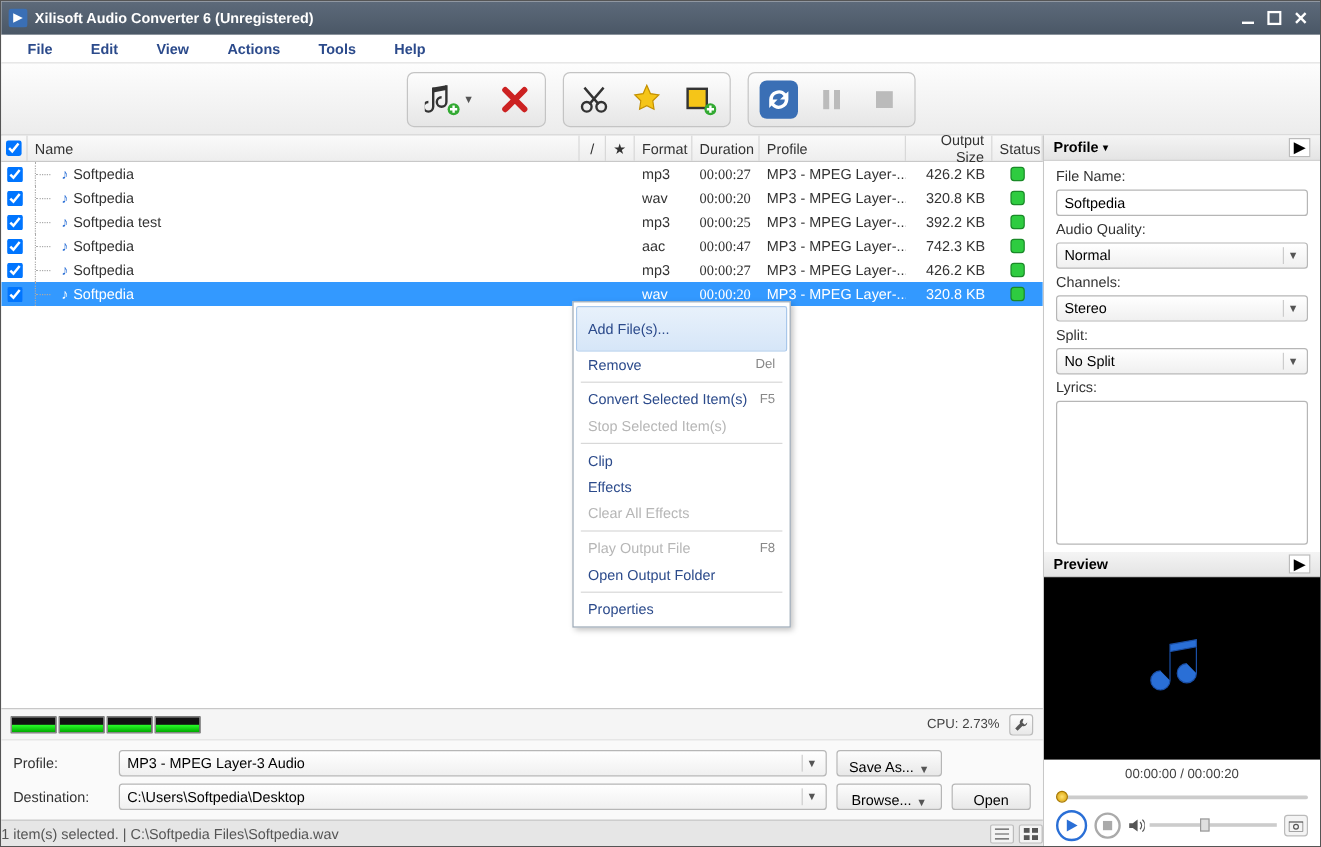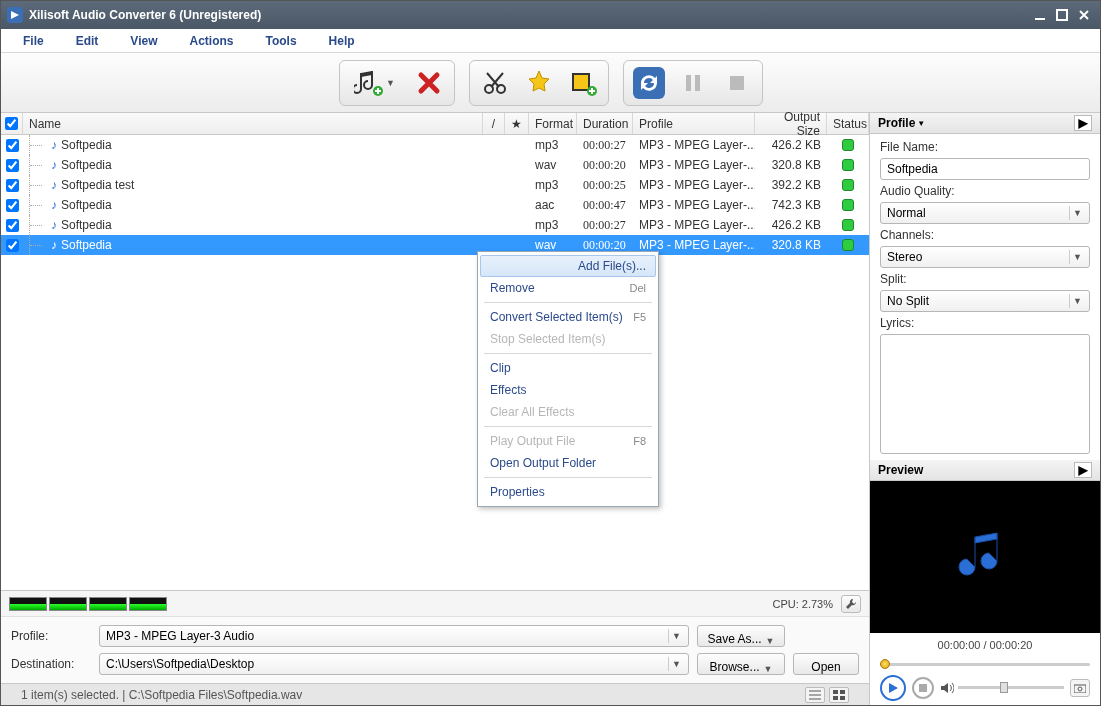--- a/index.html
+++ b/index.html
@@ -58,40 +58,40 @@
 .tree-indent::after{content:"";position:absolute;top:50%;left:0;width:12px;border-top:1px dotted #aaa;}
 .note-icon{color:#2a6fd6;}
 .row.sel .note-icon{color:#fff;}
 .status-dot{width:12px;height:12px;border-radius:3px;background:#2ecc40;border:1px solid #1a8a28;}
 input[type=checkbox]{width:13px;height:13px;}
 
 
 .ctx { position:absolute; left:476px; top:116px; width:182px; background:#fff; border:1px solid #9aa7b5; box-shadow:2px 2px 5px rgba(0,0,0,0.25); padding:3px 2px; z-index:50; }
 .ctx-item{height:22px;display:flex;align-items:center;padding:0 10px;color:#2b4a8b;cursor:pointer;font-size:12px;justify-content:space-between;}
 .ctx-item.disabled{color:#b6b6b6;cursor:default;}
-.ctx-item.hover{background:linear-gradient(#e8f1fb,#d6e6f8);border:1px solid #a8c7ea;border-radius:2px;padding:0 9px;height:22px;justify-content:flex-end;}
+.ctx-item.hover{background:linear-gradient(#e8f1fb,#d6e6f8);border:1px solid #a8c7ea;border-radius:2px;padding:0 9px;height:38px;}
 .ctx-sep{height:1px;background:#d8d8d8;margin:3px 4px;}
 .ctx-sc{color:#888;font-size:11px;}
 
 
 .usage { height:26px; border-top:1px solid #c8c8c8; display:flex; align-items:center; padding:0 8px; gap:8px; background:#f5f5f5;}
 .usage-bars{display:flex;gap:2px;}
 .usage-bar{width:38px;height:14px;border:1px solid #888;background:#111;position:relative;overflow:hidden;}
 .usage-bar::after{content:"";position:absolute;left:0;bottom:0;width:100%;height:6px;background:linear-gradient(#2aff2a,#0a0);} 
 .usage .spacer{flex:1;}
 .usage-cpu{font-size:11px;color:#444;}
 .wrench{width:20px;height:18px;border:1px solid #bbb;border-radius:3px;background:linear-gradient(#fdfdfd,#e8e8e8);display:flex;align-items:center;justify-content:center;cursor:pointer;}
 
 .bottom-form{padding:8px 10px;display:grid;grid-template-columns:80px 1fr 88px 66px;gap:6px 8px;align-items:center;border-top:1px solid #e0e0e0;background:#fafafa;}
 .lbl{color:#333;}
 .combo{height:22px;border:1px solid #b6b6b6;border-radius:3px;background:linear-gradient(#fff,#f0f0f0);display:flex;align-items:center;padding:0 6px;position:relative;}
 .combo .arrow{position:absolute;right:4px;top:3px;width:16px;height:14px;border-left:1px solid #ccc;display:flex;align-items:center;justify-content:center;color:#555;font-size:9px;}
 .btn{height:22px;border:1px solid #b6b6b6;border-radius:3px;background:linear-gradient(#fdfdfd,#e8e8e8);display:flex;align-items:flex-end;justify-content:center;cursor:pointer;padding:0 8px;gap:4px;}
 
-.statusbar{height:22px;background:#e6e6e6;border-top:1px solid #c8c8c8;display:flex;align-items:center;padding:0 20px;color:#555;font-size:11px;}
+.statusbar{height:22px;background:#e6e6e6;border-top:1px solid #c8c8c8;display:flex;align-items:center;padding:0 0;color:#555;font-size:11px;}
 .statusbar .spacer{flex:1;}
 .sb-btn{width:20px;height:16px;border:1px solid #bbb;border-radius:2px;margin-left:4px;background:#f4f4f4;display:flex;align-items:center;justify-content:center;cursor:pointer;}
 
 
 .panel-head{height:22px;background:linear-gradient(#f4f4f4,#e4e4e4);border-bottom:1px solid #c8c8c8;display:flex;align-items:center;padding:0 8px;font-weight:bold;}
 .panel-head .spacer{flex:1;}
 .panel-head .arrow-btn{width:18px;height:16px;border:1px solid #bbb;background:#fff;display:flex;align-items:center;justify-content:center;cursor:pointer;}
 .form-col{padding:6px 10px;display:flex;flex-direction:column;gap:4px;}
 .tinput{height:22px;border:1px solid #b6b6b6;border-radius:3px;padding:0 6px;background:#fff;}
 .tarea{height:120px;border:1px solid #b6b6b6;border-radius:3px;background:#fff;}

